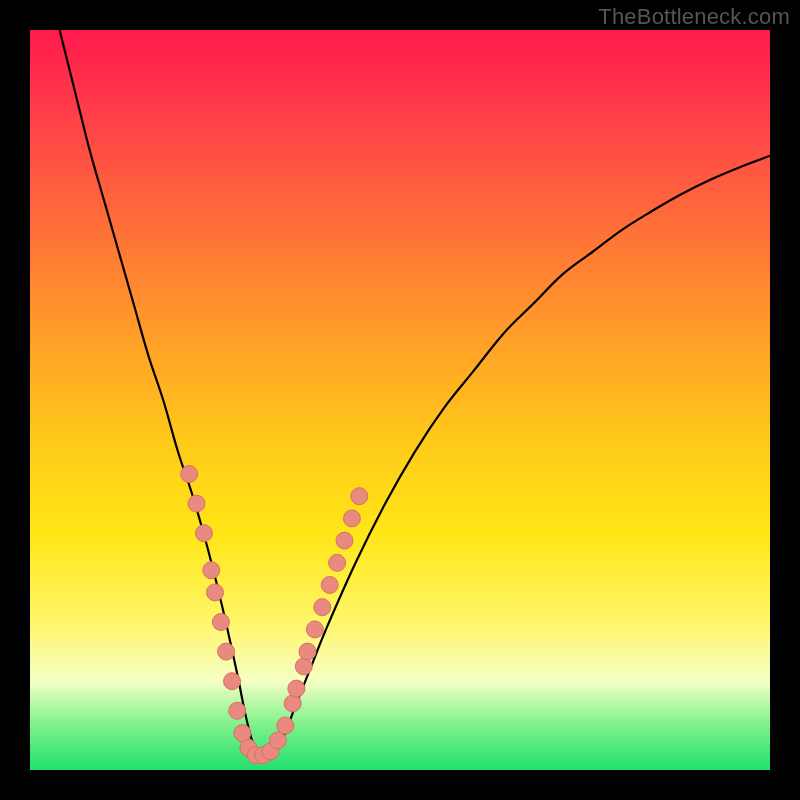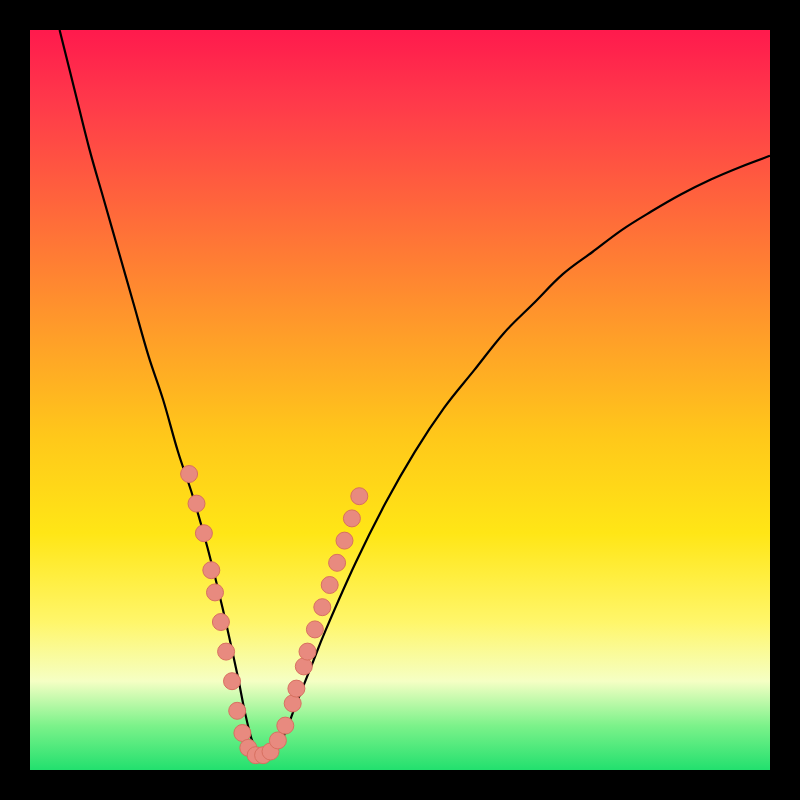--- a/index.html
+++ b/index.html
@@ -90,13 +90,14 @@
           <circle cx="284.90000000000003" cy="599.4" r="8.5" fill="#e88a7f" stroke="#d87060" stroke-width="1"></circle>
           <circle cx="292.3" cy="577.2" r="8.5" fill="#e88a7f" stroke="#d87060" stroke-width="1"></circle>
           <circle cx="299.70000000000005" cy="555" r="8.5" fill="#e88a7f" stroke="#d87060" stroke-width="1"></circle>
           <circle cx="307.09999999999997" cy="532.8" r="8.5" fill="#e88a7f" stroke="#d87060" stroke-width="1"></circle>
           <circle cx="314.5" cy="510.6" r="8.5" fill="#e88a7f" stroke="#d87060" stroke-width="1"></circle>
           <circle cx="321.9" cy="488.4" r="8.5" fill="#e88a7f" stroke="#d87060" stroke-width="1"></circle>
           <circle cx="329.3" cy="466.2" r="8.5" fill="#e88a7f" stroke="#d87060" stroke-width="1"></circle>
         </g>
     </svg>
   </div>
+  <div class="watermark">TheBottleneck.com</div>
 </div>
 
 </body></html>

